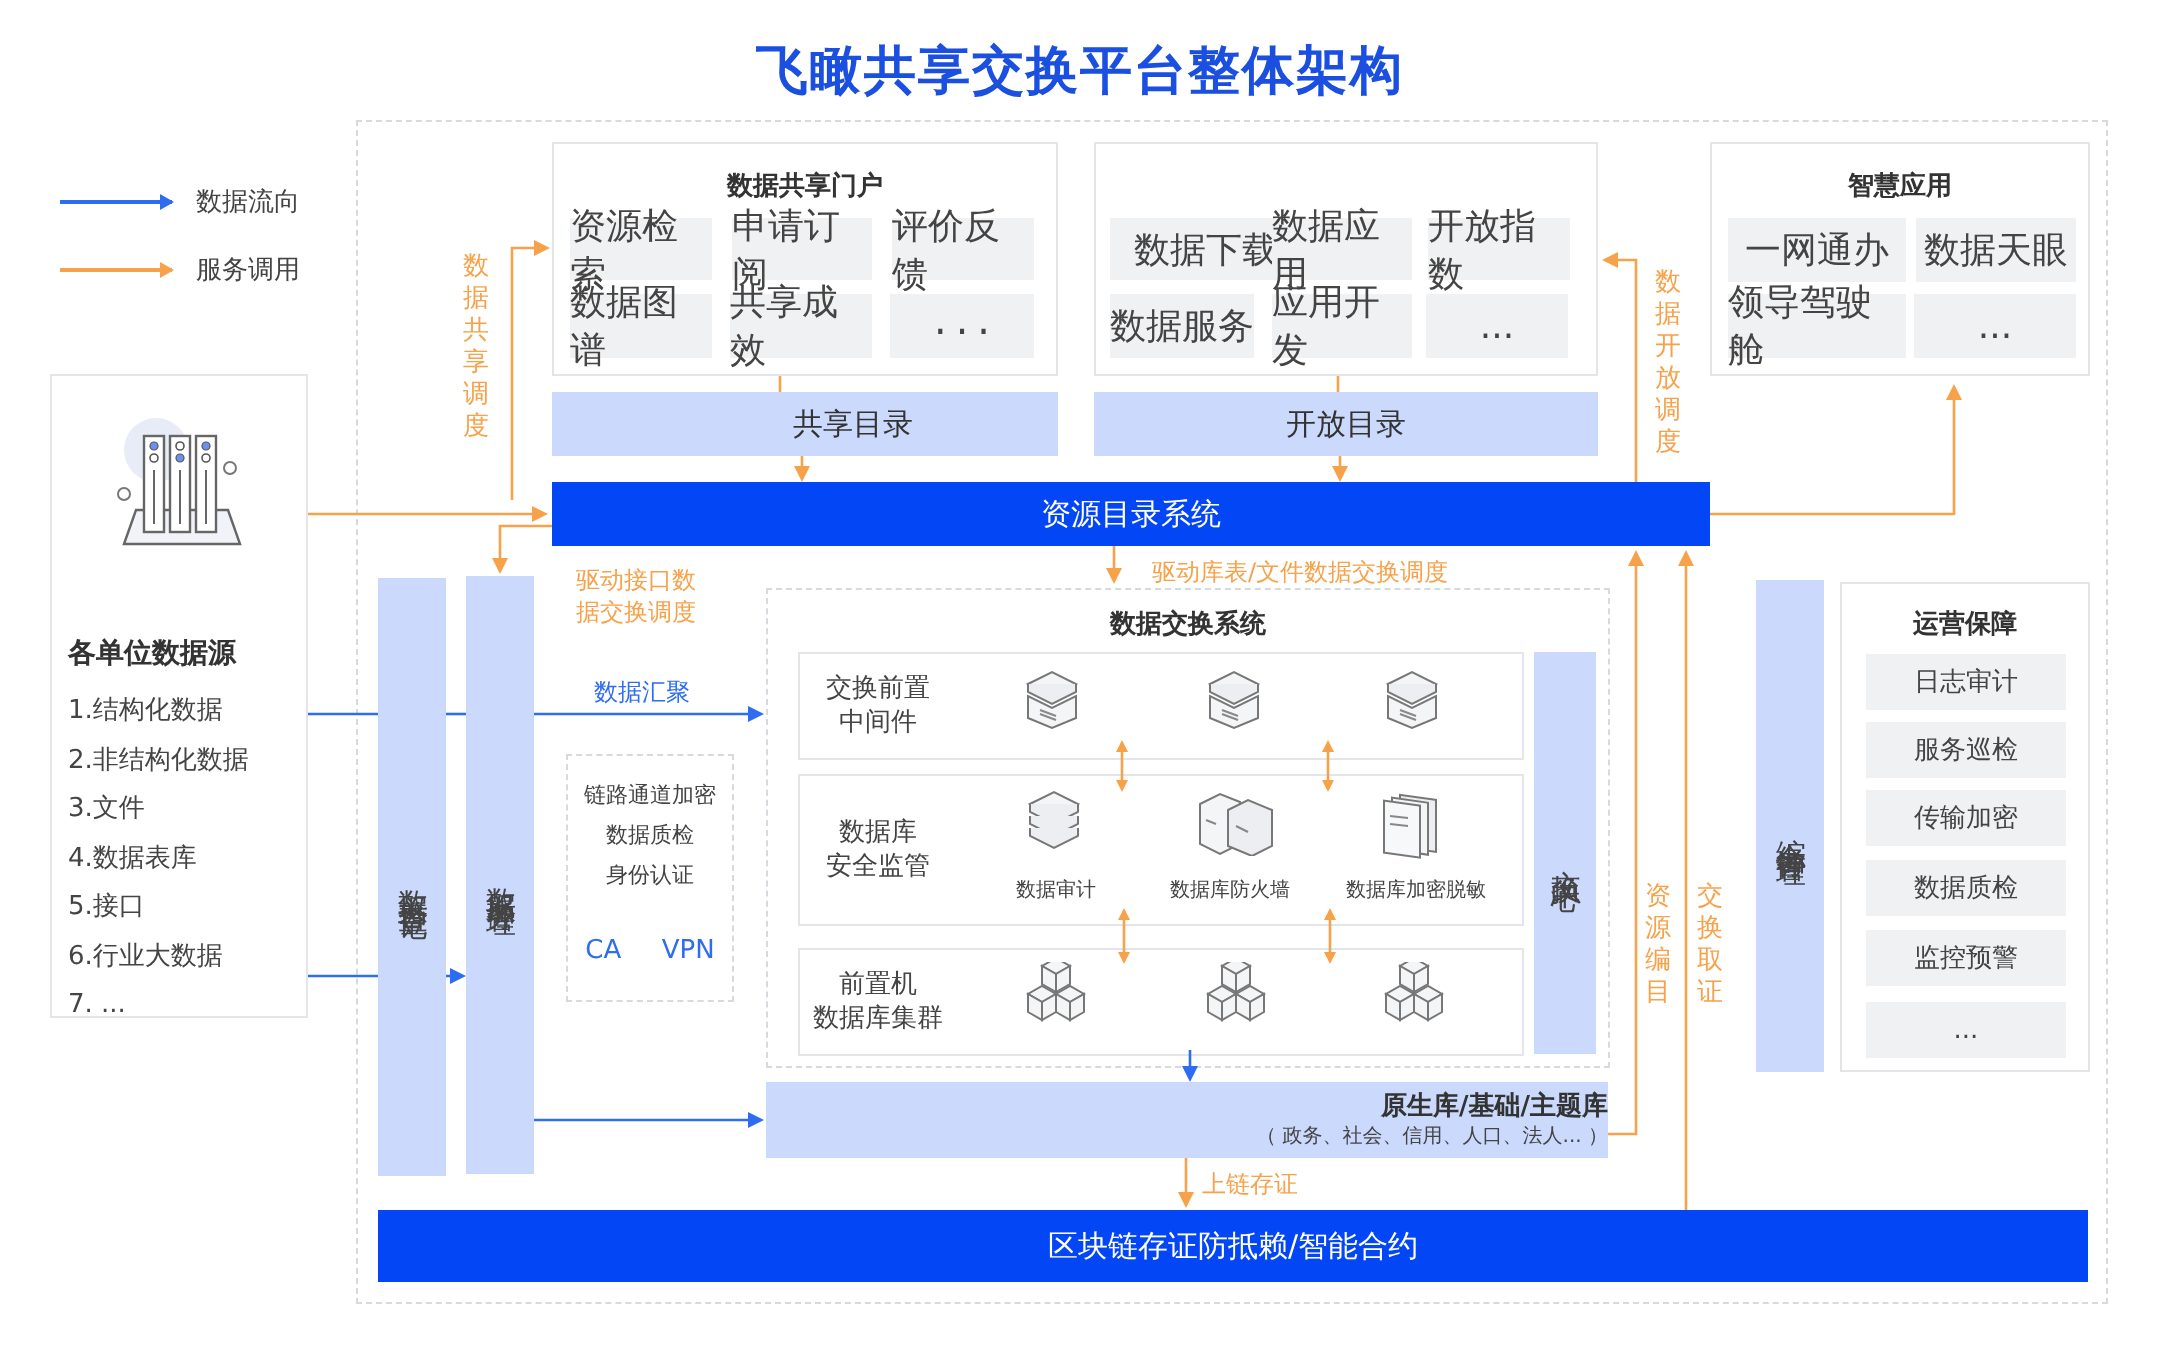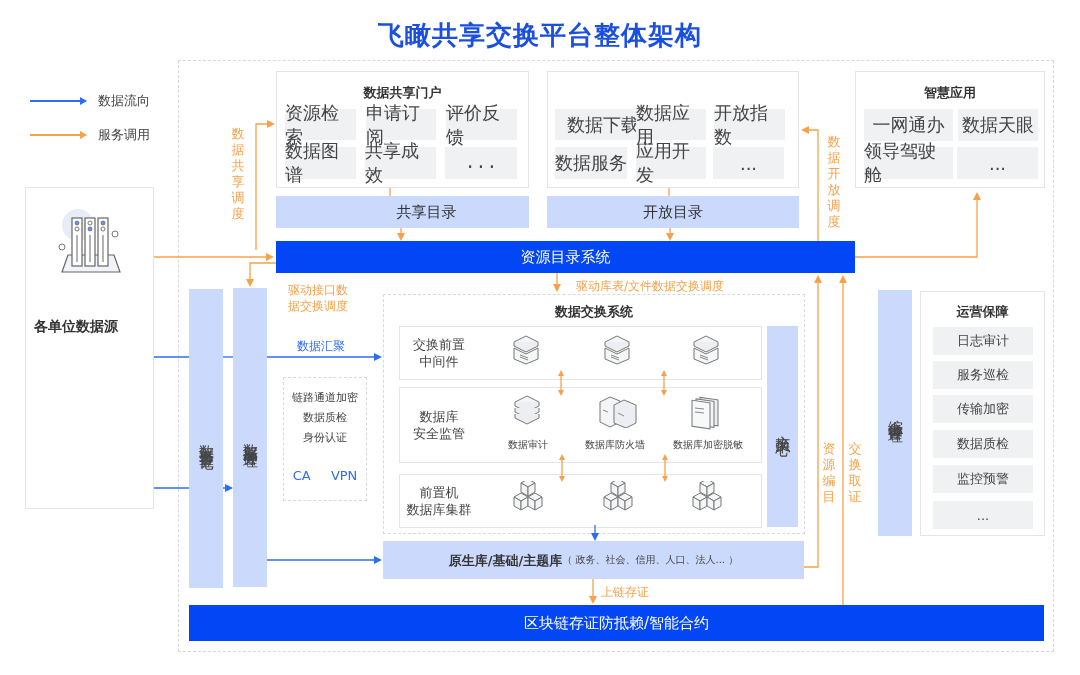--- a/index.html
+++ b/index.html
@@ -59,20 +59,29 @@
       <circle cx="49" cy="23" r="2" fill="#6d8ff0" stroke="#555" stroke-width="0.6"></circle>
       <circle cx="49" cy="29" r="2" fill="#fff" stroke="#555" stroke-width="0.8"></circle>
       <line x1="23" y1="35" x2="23" y2="62" stroke="#666" stroke-width="1"></line>
       <line x1="36" y1="35" x2="36" y2="62" stroke="#666" stroke-width="1"></line>
       <line x1="49" y1="35" x2="49" y2="62" stroke="#666" stroke-width="1"></line>
       <circle cx="61" cy="34" r="3" fill="#fff" stroke="#777" stroke-width="1"></circle>
       <circle cx="8" cy="47" r="3" fill="#fff" stroke="#777" stroke-width="1"></circle>
     </svg>
   </div>
   <div class="abs" style="left:8px; top:130px; font-size:14px; font-weight:bold; color:#333;">各单位数据源</div>
+  <div class="abs src-list" style="left:8px; top:156px;">
+    <div>1.结构化数据</div>
+    <div>2.非结构化数据</div>
+    <div>3.文件</div>
+    <div>4.数据表库</div>
+    <div>5.接口</div>
+    <div>6.行业大数据</div>
+    <div>7. ...</div>
+  </div>
 </div>
 
 <div class="panel" style="left:276px; top:71px; width:253px; height:117px;font-family:Liberation Mono, monospace;">
   <div class="panel-title" style="top:12px;">数据共享门户</div>
   <div class="cell" style="left:8px; top:37px; width:71px; height:31px;">资源检索</div>
   <div class="cell" style="left:89px; top:37px; width:70px; height:31px;">申请订阅</div>
   <div class="cell" style="left:169px; top:37px; width:71px; height:31px;">评价反馈</div>
   <div class="cell" style="left:8px; top:75px; width:71px; height:32px;">数据图谱</div>
   <div class="cell" style="left:88px; top:75px; width:71px; height:32px;">共享成效</div>
   <div class="cell" style="left:168px; top:75px; width:72px; height:32px;">...</div>
@@ -224,21 +233,21 @@
           <path d="M19 16 L19 25 L26 29 L26 20 Z"></path>
           <path d="M33 16 L33 25 L26 29 L26 20 Z"></path>
         </g>
       </svg></div>
   </div>
 
 <div class="light-bar" style="left:767px; top:326px; width:31px; height:201px;">
   <span class="vtext" style="font-size:15px; color:#444;">交换中心</span>
 </div>
 
-<div class="light-bar" style="left:383px; top:541px; width:421px; height:38px; flex-direction:row;">
+<div class="light-bar" style="left:383px; top:541px; width:421px; height:38px; flex-direction:column;align-items:flex-end;">
   <div style="font-size:13px; font-weight:bold; color:#333; line-height:17px;">原生库/基础/主题库</div>
   <div style="font-size:10px; color:#444; line-height:14px;">（ 政务、社会、信用、人口、法人... ）</div>
 </div>
 
 <div class="blue-bar" style="left:189px; top:605px; width:855px; height:36px;">区块链存证防抵赖/智能合约</div>
 
 <div class="light-bar" style="left:878px; top:290px; width:34px; height:246px;">
   <span class="vtext" style="font-size:15px; color:#444;">综合考评管理</span>
 </div>
 

